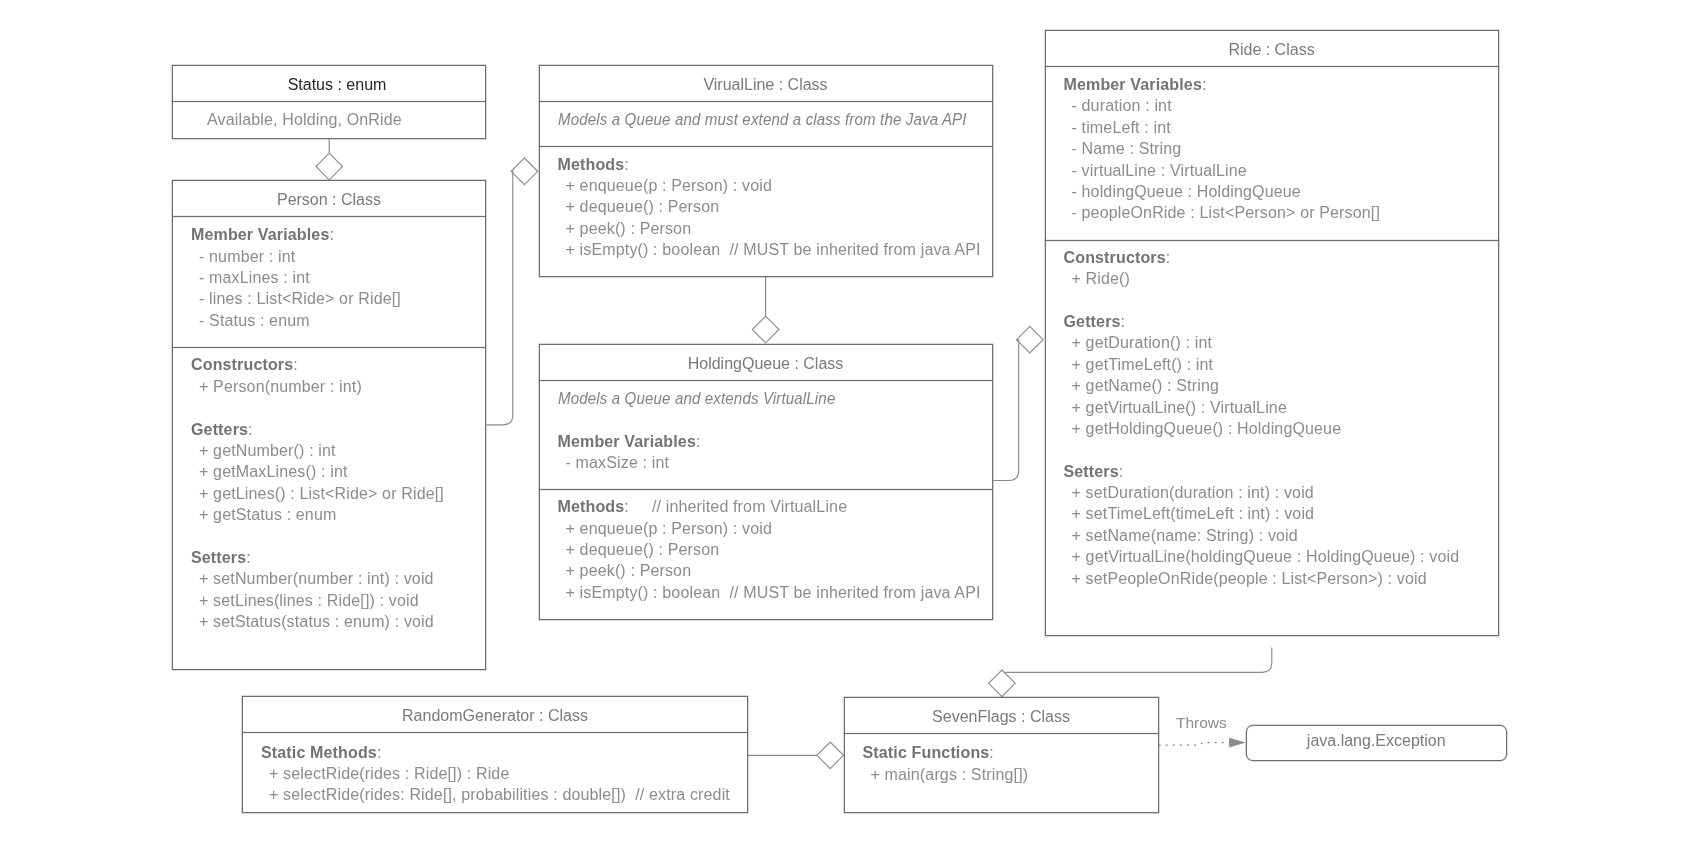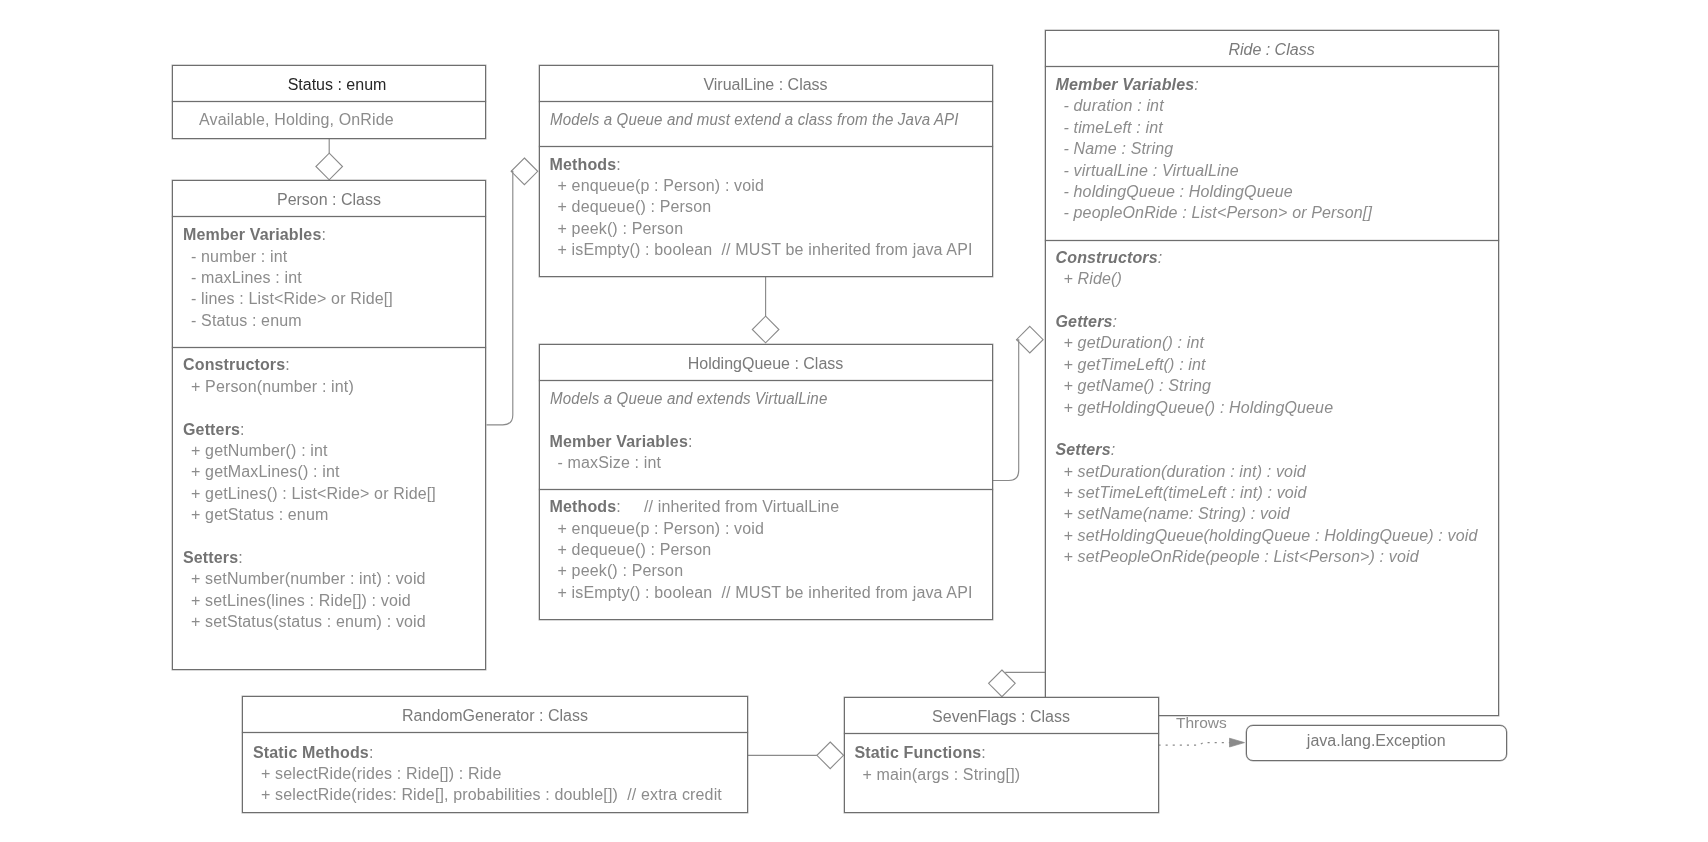--- a/index.html
+++ b/index.html
@@ -9,21 +9,21 @@
        -webkit-font-smoothing:antialiased;}
   #canvas{position:relative;width:1708px;height:842px;background:#ffffff;
           transform:translateZ(0);will-change:transform;}
   .uml-box{position:absolute;box-sizing:border-box;border:1px solid #6e6e6e;background:#ffffff;
            box-shadow:0 0 0 0.5px rgba(110,110,110,0.55);}
   .divider{position:absolute;left:-1px;right:-1px;height:0;border-top:1px solid #6e6e6e;
             box-shadow:0 0 0 0.25px rgba(110,110,110,0.5);}
   .title{position:absolute;left:0;right:0;font-size:16px;line-height:21.4px;color:#7a7a7a;
          text-align:center;white-space:nowrap;}
   .title.dark{color:#262626;}
-  .sec{position:absolute;left:0;right:0;}
+  .sec{position:absolute;left:8px;right:0;}
   .ln{font-size:16px;line-height:21.4px;color:#8c8c8c;white-space:pre;letter-spacing:0.15px;
       padding-left:10px;height:21.4px;overflow:visible;}
   .ln.item{padding-left:18px;}
   .hdr{font-weight:bold;color:#737373;letter-spacing:0.15px;}
   .ital{font-style:italic;color:#838383;padding-left:0;}
   .ital>span{display:inline-block;transform:scaleX(0.942);transform-origin:left center;margin-left:10.5px;}
   .cmt{color:#8c8c8c;font-weight:normal;}
   .colon{color:#838383;font-weight:normal;}
   .conn-label{position:absolute;font-size:15.5px;line-height:16px;color:#8c8c8c;white-space:nowrap;}
   svg.links{position:absolute;left:0;top:0;width:1708px;height:842px;overflow:visible;}
@@ -108,48 +108,49 @@
     <div class="ln item">- maxSize : int</div>
   </div>
   <div class="sec" style="top:151.8px;">
     <div class="ln"><span class="hdr">Methods</span><span class="colon">:</span><span class="cmt">     // inherited from VirtualLine</span></div>
     <div class="ln item">+ enqueue(p : Person) : void</div>
     <div class="ln item">+ dequeue() : Person</div>
     <div class="ln item">+ peek() : Person</div>
     <div class="ln item">+ isEmpty() : boolean  // MUST be inherited from java API</div>
   </div>
 </div>
-<div class="uml-box" style="left:1044.5px;top:29.5px;width:454px;height:686px;font-style:italic;">
+<div class="uml-box" style="left:1044.5px;top:29.5px;width:454px;height:606px;">
   <div class="title" style="top:8.0px;">Ride : Class</div>
   <div class="divider" style="top:35.0px;"></div>
   <div class="divider" style="top:209.0px;"></div>
   <div class="sec" style="top:43.5px;">
     <div class="ln"><span class="hdr">Member Variables</span><span class="colon">:</span></div>
     <div class="ln item">- duration : int</div>
     <div class="ln item">- timeLeft : int</div>
     <div class="ln item">- Name : String</div>
     <div class="ln item">- virtualLine : VirtualLine</div>
     <div class="ln item">- holdingQueue : HoldingQueue</div>
     <div class="ln item">- peopleOnRide : List&lt;Person&gt; or Person[]</div>
   </div>
   <div class="sec" style="top:216.3px;">
     <div class="ln"><span class="hdr">Constructors</span><span class="colon">:</span></div>
     <div class="ln item">+ Ride()</div>
     <div class="ln">&nbsp;</div>
     <div class="ln"><span class="hdr">Getters</span><span class="colon">:</span></div>
     <div class="ln item">+ getDuration() : int</div>
     <div class="ln item">+ getTimeLeft() : int</div>
     <div class="ln item">+ getName() : String</div>
+    <div class="ln item">+ getVirtualLine() : VirtualLine</div>
     <div class="ln item">+ getHoldingQueue() : HoldingQueue</div>
     <div class="ln">&nbsp;</div>
     <div class="ln"><span class="hdr">Setters</span><span class="colon">:</span></div>
     <div class="ln item">+ setDuration(duration : int) : void</div>
     <div class="ln item">+ setTimeLeft(timeLeft : int) : void</div>
     <div class="ln item">+ setName(name: String) : void</div>
-    <div class="ln item">+ setHoldingQueue(holdingQueue : HoldingQueue) : void</div>
+    <div class="ln item">+ getVirtualLine(holdingQueue : HoldingQueue) : void</div>
     <div class="ln item">+ setPeopleOnRide(people : List&lt;Person&gt;) : void</div>
   </div>
 </div>
 <div class="uml-box" style="left:242px;top:696px;width:506px;height:117px;">
   <div class="title" style="top:7.5px;">RandomGenerator : Class</div>
   <div class="divider" style="top:34.5px;"></div>
   <div class="sec" style="top:44.5px;">
     <div class="ln"><span class="hdr">Static Methods</span><span class="colon">:</span></div>
     <div class="ln item">+ selectRide(rides : Ride[]) : Ride</div>
     <div class="ln item">+ selectRide(rides: Ride[], probabilities : double[])  // extra credit</div>

